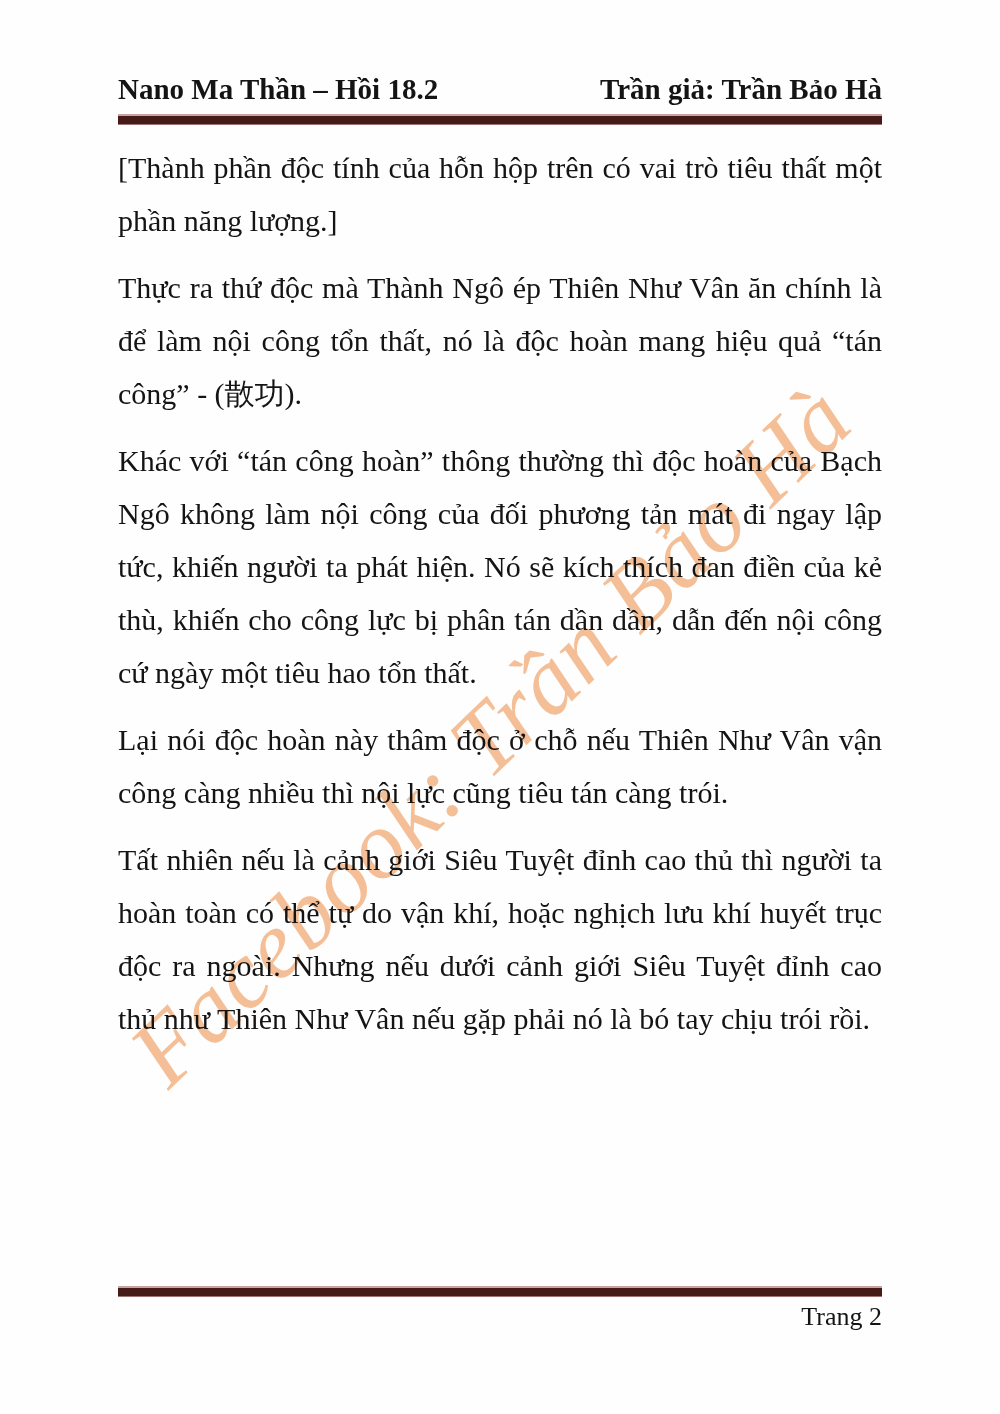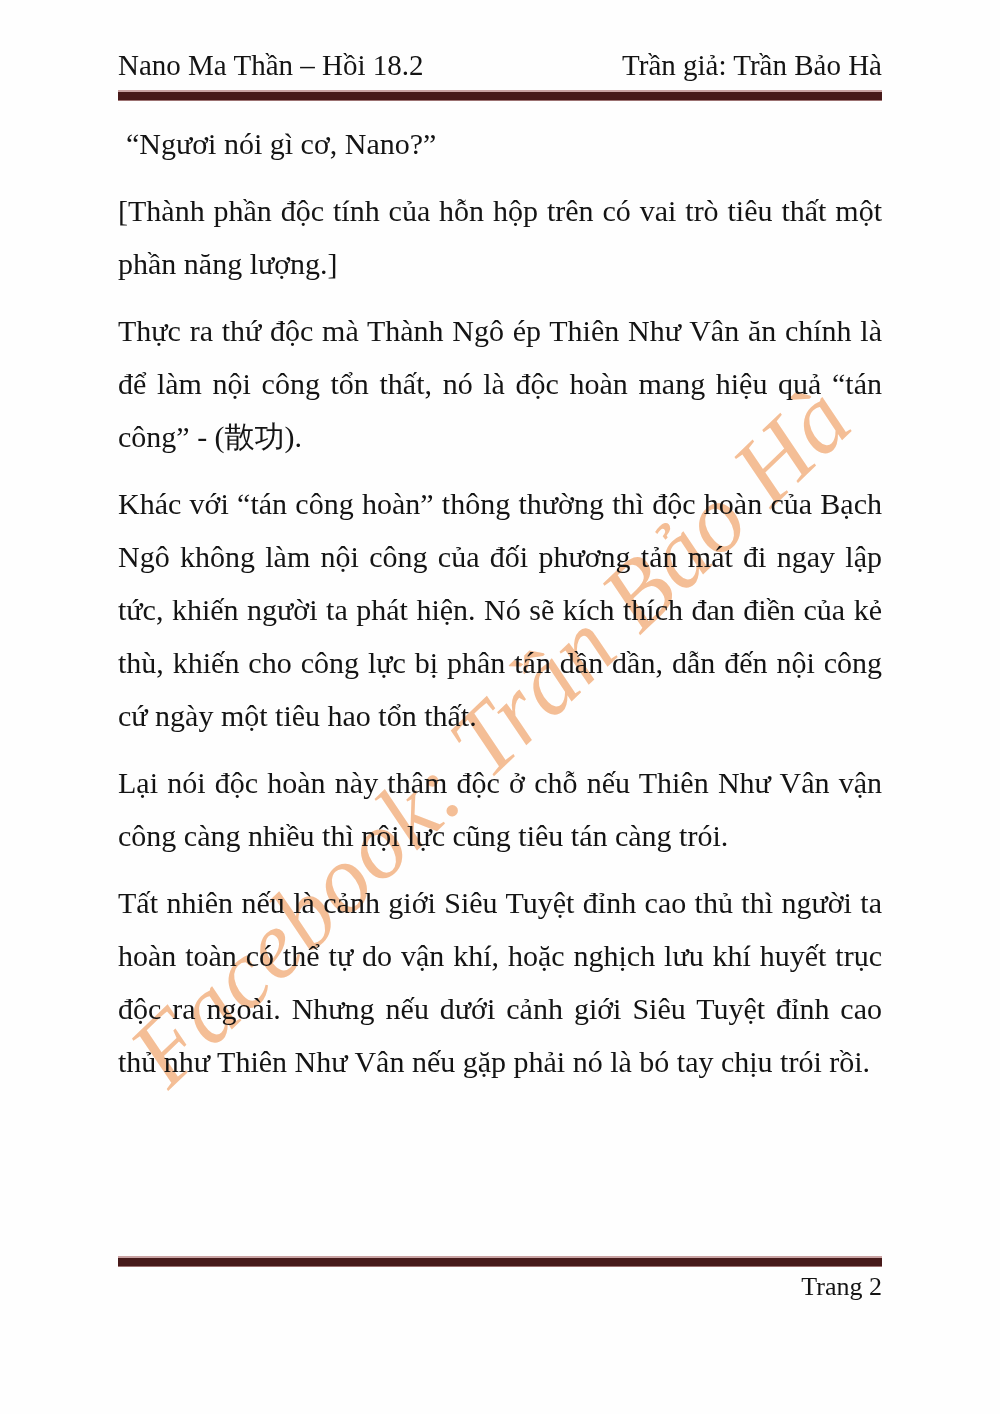--- a/index.html
+++ b/index.html
@@ -32,23 +32,24 @@
     pointer-events: none;
   }
   .content {
     position: relative;
     z-index: 1;
   }
   .header {
     display: flex;
     justify-content: space-between;
     align-items: flex-end;
-    padding: 48px 118px 0 118px;
+    padding: 72px 118px 0 118px;
     font-size: 29px;
     line-height: 34px;
+    font-weight: bold;
   }
   .rule {
     margin: 8px 118px 0 118px;
     height: 8px;
     background: #471a1a;
     border-top: 2px solid #c9a2a2;
     border-bottom: 1px solid #9c7272;
   }
   .bodytext {
     padding: 16px 118px 0 118px;
@@ -60,21 +61,21 @@
     text-align: justify;
     text-align-last: left;
   }
   .bodytext p.first {
     padding-left: 8px;
   }
   .footer {
     position: absolute;
     left: 118px;
     right: 118px;
-    top: 1256px;
+    top: 1286px;
     z-index: 1;
   }
   .footer .rule {
     margin: 0;
   }
   .page-number {
     text-align: right;
     font-size: 26px;
     margin-top: 5px;
   }
@@ -89,21 +90,20 @@
   <div class="content">
 
     <div class="header">
       <span>Nano Ma Thần – Hồi 18.2</span>
       <span>Trần giả: Trần Bảo Hà</span>
     </div>
 
     <div class="rule"></div>
 
     <div class="bodytext">
-      <p class="first">“Ngươi nói gì cơ, Nano?”</p>
       <p>[Thành phần độc tính của hỗn hộp trên có vai trò tiêu thất một phần năng lượng.]</p>
       <p>Thực ra thứ độc mà Thành Ngô ép Thiên Như Vân ăn chính là để làm nội công tổn thất, nó là độc hoàn mang hiệu quả “tán công” - (散功).</p>
       <p>Khác với “tán công hoàn” thông thường thì độc hoàn của Bạch Ngô không làm nội công của đối phương tản mát đi ngay lập tức, khiến người ta phát hiện. Nó sẽ kích thích đan điền của kẻ thù, khiến cho công lực bị phân tán dần dần, dẫn đến nội công cứ ngày một tiêu hao tổn thất.</p>
       <p>Lại nói độc hoàn này thâm độc ở chỗ nếu Thiên Như Vân vận công càng nhiều thì nội lực cũng tiêu tán càng trói.</p>
       <p>Tất nhiên nếu là cảnh giới Siêu Tuyệt đỉnh cao thủ thì người ta hoàn toàn có thể tự do vận khí, hoặc nghịch lưu khí huyết trục độc ra ngoài. Nhưng nếu dưới cảnh giới Siêu Tuyệt đỉnh cao thủ như Thiên Như Vân nếu gặp phải nó là bó tay chịu trói rồi.</p>
     </div>
 
   </div>
 
   <div class="footer">

